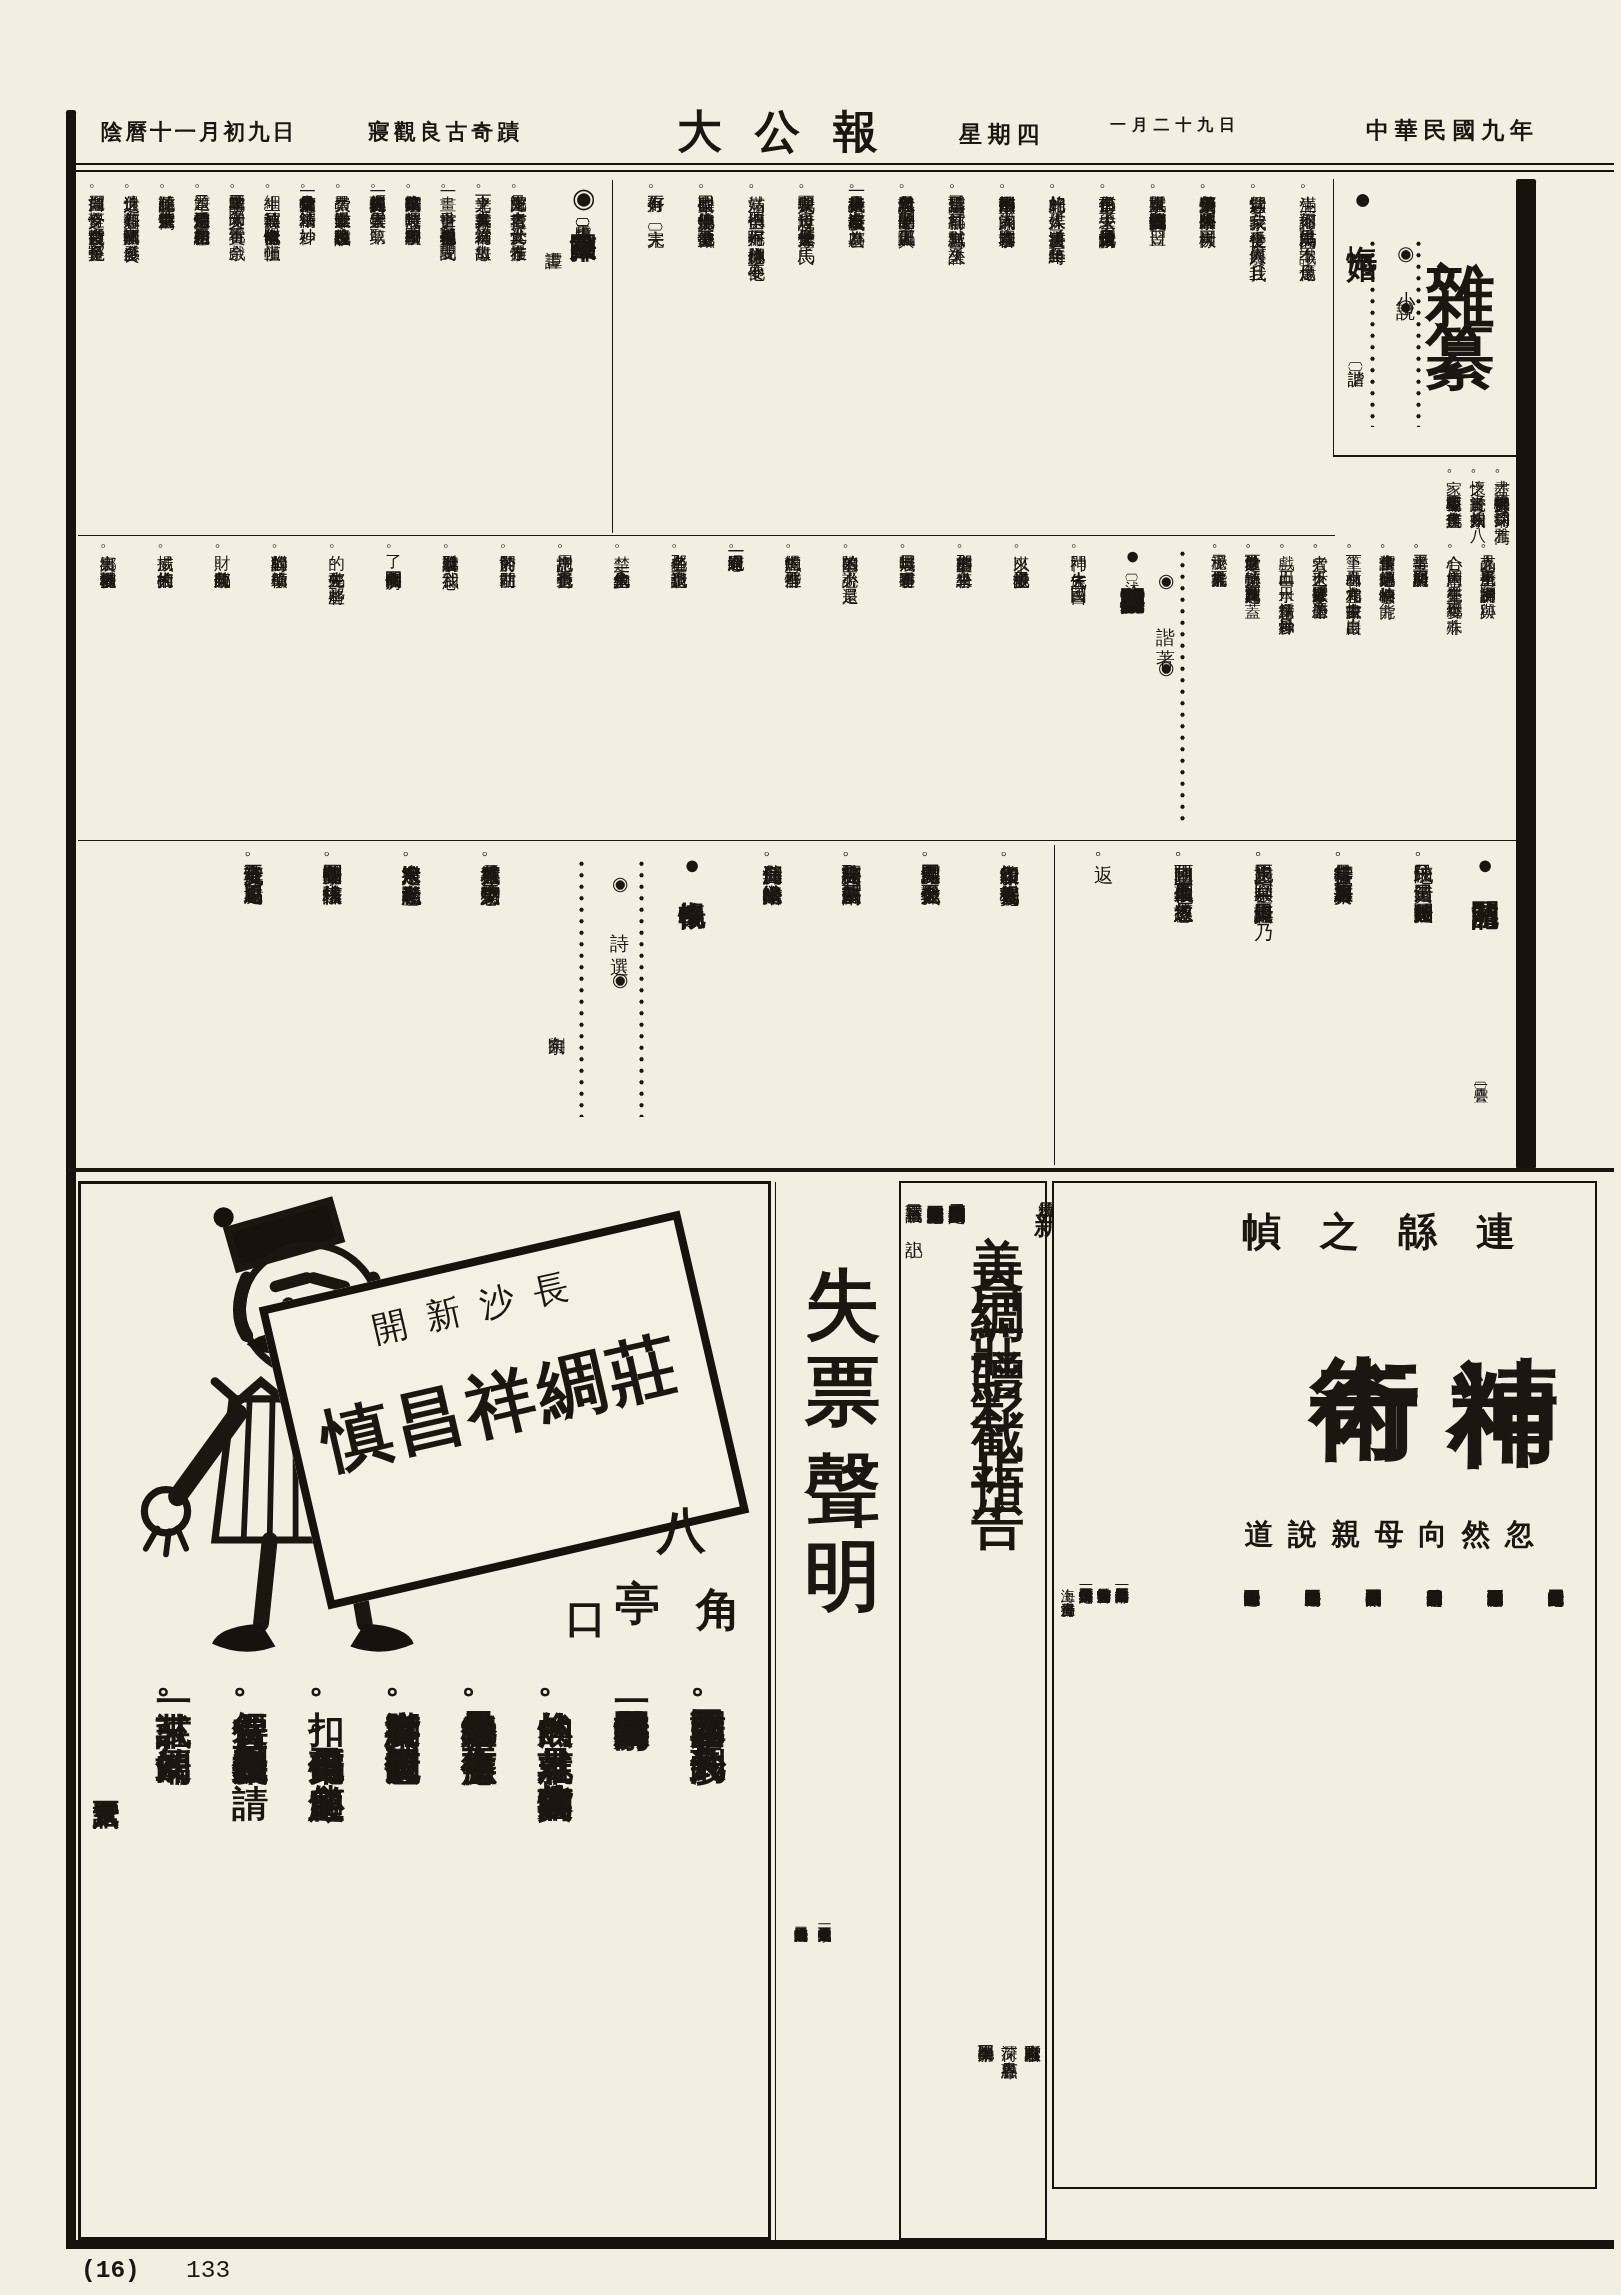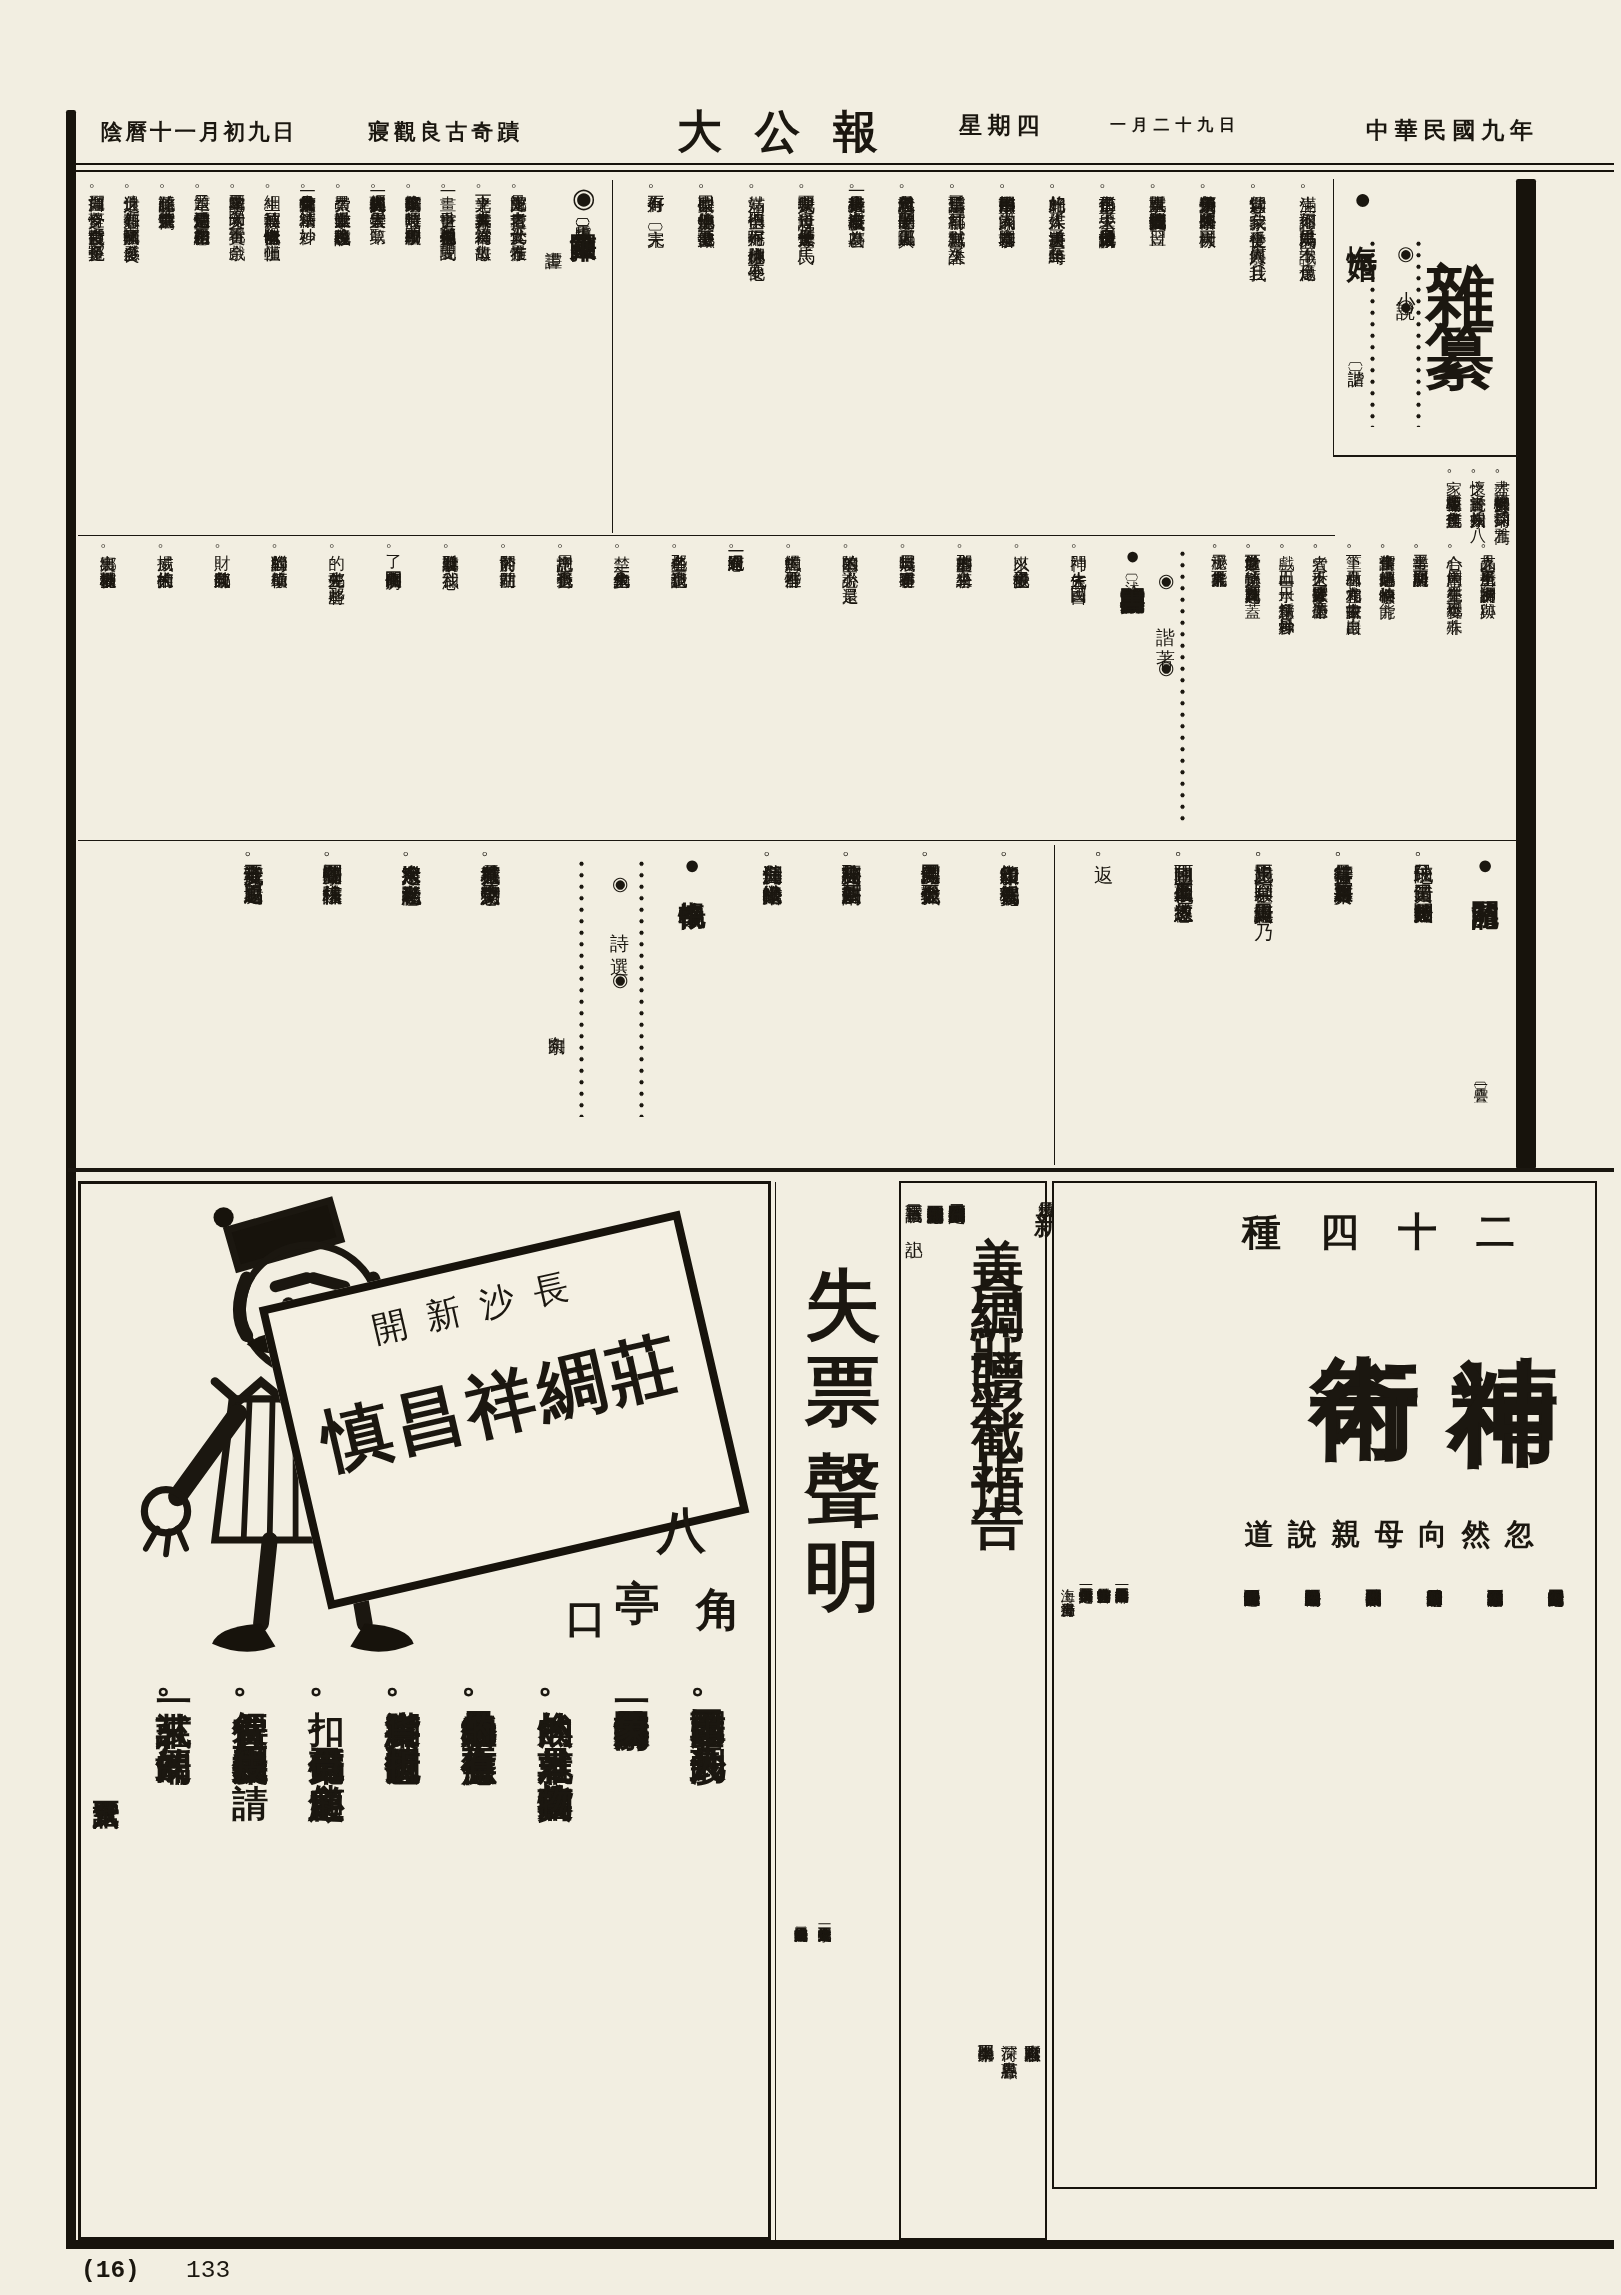--- a/index.html
+++ b/index.html
@@ -26,21 +26,21 @@
 <div id="page">
 
   <div class="abs bar" style="left:66px;top:110px;width:10px;height:2138px;"></div>
   <div class="abs bar" style="left:1516px;top:179px;width:20px;height:990px;"></div>
   <div class="abs" style="left:68px;top:163px;width:1546px;height:8.6px;border-top:2.9px solid #17130c;border-bottom:2.2px solid #17130c;box-sizing:border-box;"></div>
   <div class="abs rule-h" style="left:68px;top:1168px;width:1546px;height:3.6px;"></div>
   <div class="abs" style="left:66px;top:2240px;width:1548px;height:8.6px;background:#17130c;"></div>
 
   <div class="abs h bold" style="left:1330px;top:115px;font-size:23px;letter-spacing:5.8px;margin-left:36px;">中華民國九年</div>
   <div class="abs h bold" style="left:1110px;top:115px;font-size:16px;letter-spacing:5.8px;">一月二十九日</div>
-  <div class="abs h bold" style="left:959px;top:110px;font-size:23px;letter-spacing:5.8px;">星期四</div>
+  <div class="abs h bold" style="left:959px;top:119px;font-size:23px;letter-spacing:5.8px;">星期四</div>
   <div class="abs h bold" style="left:677px;top:102px;font-size:45px;letter-spacing:33px;">大公報</div>
   <div class="abs h bold" style="left:368px;top:117px;font-size:21.6px;letter-spacing:4.3px;">寢觀良古奇蹟</div>
   <div class="abs h bold" style="left:101px;top:117px;font-size:21.6px;letter-spacing:2.9px;">陰曆十一月初九日</div>
 
   <div class="abs rule-v" style="left:1333px;top:179px;height:278px;width:1.4px;"></div>
   <div class="abs rule-h" style="left:1333px;top:455px;width:185px;"></div>
   <div class="abs v bold" style="left:1421px;top:203px;height:238px;font-size:69px;letter-spacing:62px;line-height:1.1;">雜纂</div>
   <div class="abs chain" style="left:1414px;top:238px;height:189px;"></div>
   <div class="abs v" style="left:1390px;top:242px;height:185px;font-size:19.5px;letter-spacing:10px;">
     <span>◉</span><span>小說</span><span>◉</span>
@@ -219,21 +219,21 @@
   </div>
   <div class="abs v bold" style="left:969px;top:1192px;height:822px;font-size:53px;letter-spacing:29px;line-height:1.1;">美昌綢莊贈彩截止預告</div>
   <div class="abs v" style="left:972px;top:2032px;height:195px;width:72px;font-size:16.6px;line-height:1.4;">本莊自贈彩以來
 深荷　各界惠顧
 不勝榮幸現因</div>
   <div class="abs v" style="left:902px;top:1192px;height:1032px;width:65px;font-size:17.3px;line-height:1.25;">年關在邇贈出零券過多至於贈彩期限原定十二月二十日截止凡存有
 零券者望於期內照章抽彩過期作廢特此布告恕不延期
 電話二百另三號　　小記</div>
 
   <div class="abs box" style="left:1052px;top:1181px;width:545px;height:1008px;border-width:2.2px;"></div>
-  <div class="abs h rtl bold" style="left:1225px;top:1205px;width:346px;font-size:39px;letter-spacing:39px;text-align:center;">二十四種</div>
+  <div class="abs h rtl bold" style="left:1225px;top:1205px;width:346px;font-size:39px;letter-spacing:39px;text-align:center;">連緜之幀</div>
   <div class="abs v bold" style="left:1290px;top:1268px;height:242px;width:283px;font-size:110px;line-height:1.26;">精神
 奇術</div>
   <div class="abs h rtl bold" style="left:1196px;top:1515px;width:401px;font-size:29px;letter-spacing:14.4px;text-align:center;">忽然向母親說道</div>
   <div class="abs v" style="left:1139px;top:1577px;height:577px;width:447px;font-size:16px;line-height:3.8;">時勢之所求於是精神奇術應運崛起歟諸邦發展非常惟輸入吾國僅得此篇催眠術
 良可慨也是書由博士多年閱歷練成千術哲理療法心理療法律動親刹恩斯身自由術
 名最靈妙之精華奇術催眠夢遊術其各抄襲偽作致貽與馬蔚靈智學隱歇教術摩利斯
 傑構而歇最流行人身磁力揭破動其法庫利斯書籍皆將中而千萬不倦是書則羅列基本
 隔透視法吹息法起顯動法行法降服惡人法格手殺法思想感傳法念寫動法役物法
 覺悟應法役使動物法瞬息催眠術法動物催眠法多數全時催眠錢者決可擬動隨意</div>
   <div class="abs v" style="left:1059px;top:1577px;height:577px;width:72px;font-size:14.4px;line-height:1.25;">已出版全書共四卷彙為一部裝一厚冊

